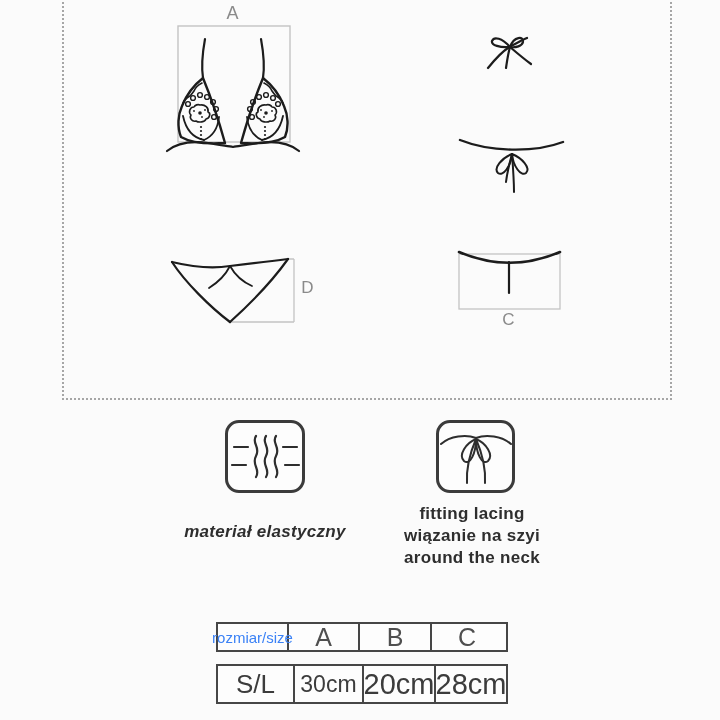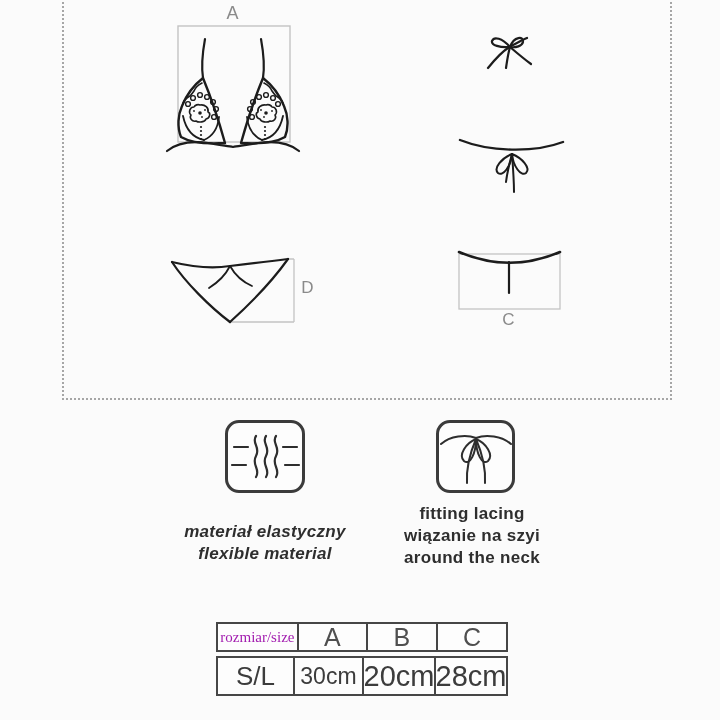--- a/index.html
+++ b/index.html
@@ -30,29 +30,29 @@
     background:#fdfdfd;
   }
   .caption{
     text-align:center;font-size:17px;line-height:22px;
     font-weight:700;color:#2e2e2e;letter-spacing:0.3px;
   }
   
   .size-table{left:216px;top:622px;width:292px;}
   .trow{display:flex;border:2px solid #464646;box-sizing:border-box;background:#fdfdfd;}
   .trow.header{height:30px;}
-  .trow.data{height:40px;margin-top:4px;}
+  .trow.data{height:40px;margin-top:12px;}
   .tcell{
     display:flex;align-items:center;justify-content:center;
     box-sizing:border-box;border-right:2px solid #464646;
     color:#3c3c3c;
   }
   .tcell:last-child{border-right:none;}
   .trow.header .tcell{color:#4f4f4f;}
-  .trow.header .tcell:nth-child(1){width:83px;font-size:15px;color:#a21caf;font-family:Liberation Serif, serif;}
+  .trow.header .tcell:nth-child(1){width:71px;font-size:15px;color:#3b82f6;}
   .trow.header .tcell:nth-child(2){width:71px;font-size:25px;}
   .trow.header .tcell:nth-child(3){width:72px;font-size:25px;}
   .trow.header .tcell:nth-child(4){width:70px;font-size:25px;}
   .trow.data .tcell:nth-child(1){width:79px;font-size:26px;}
   .trow.data .tcell:nth-child(2){width:71px;font-size:23px;text-align:right;}
   .trow.data .tcell:nth-child(3){width:72px;font-size:29px;}
   .trow.data .tcell:nth-child(4){width:70px;font-size:29px;text-align:center;}
 </style>
 </head>
 <body>
@@ -147,21 +147,20 @@
       <path d="M37,16 C27,20 19,32 25,38 C31,43 37,30 37,16"></path>
       <path d="M37,16 C47,20 55,32 49,38 C43,43 37,30 37,16"></path>
       <path d="M37,16 C31,30 27,43 28,60"></path>
       <path d="M37,16 C43,30 47,43 46,60"></path>
     </g>
   </svg>
 </div>
 
 <div class="abs caption" style="left:150px;top:521px;width:230px;font-style:italic;">
   <div>materiał elastyczny</div>
-  <div>flexible material</div>
 </div>
 
 <div class="abs caption" style="left:357px;top:503px;width:230px;">
   <div>fitting lacing</div>
   <div>wiązanie na szyi</div>
   <div>around the neck</div>
 </div>
 
 <div class="abs size-table">
   <div class="trow header">

